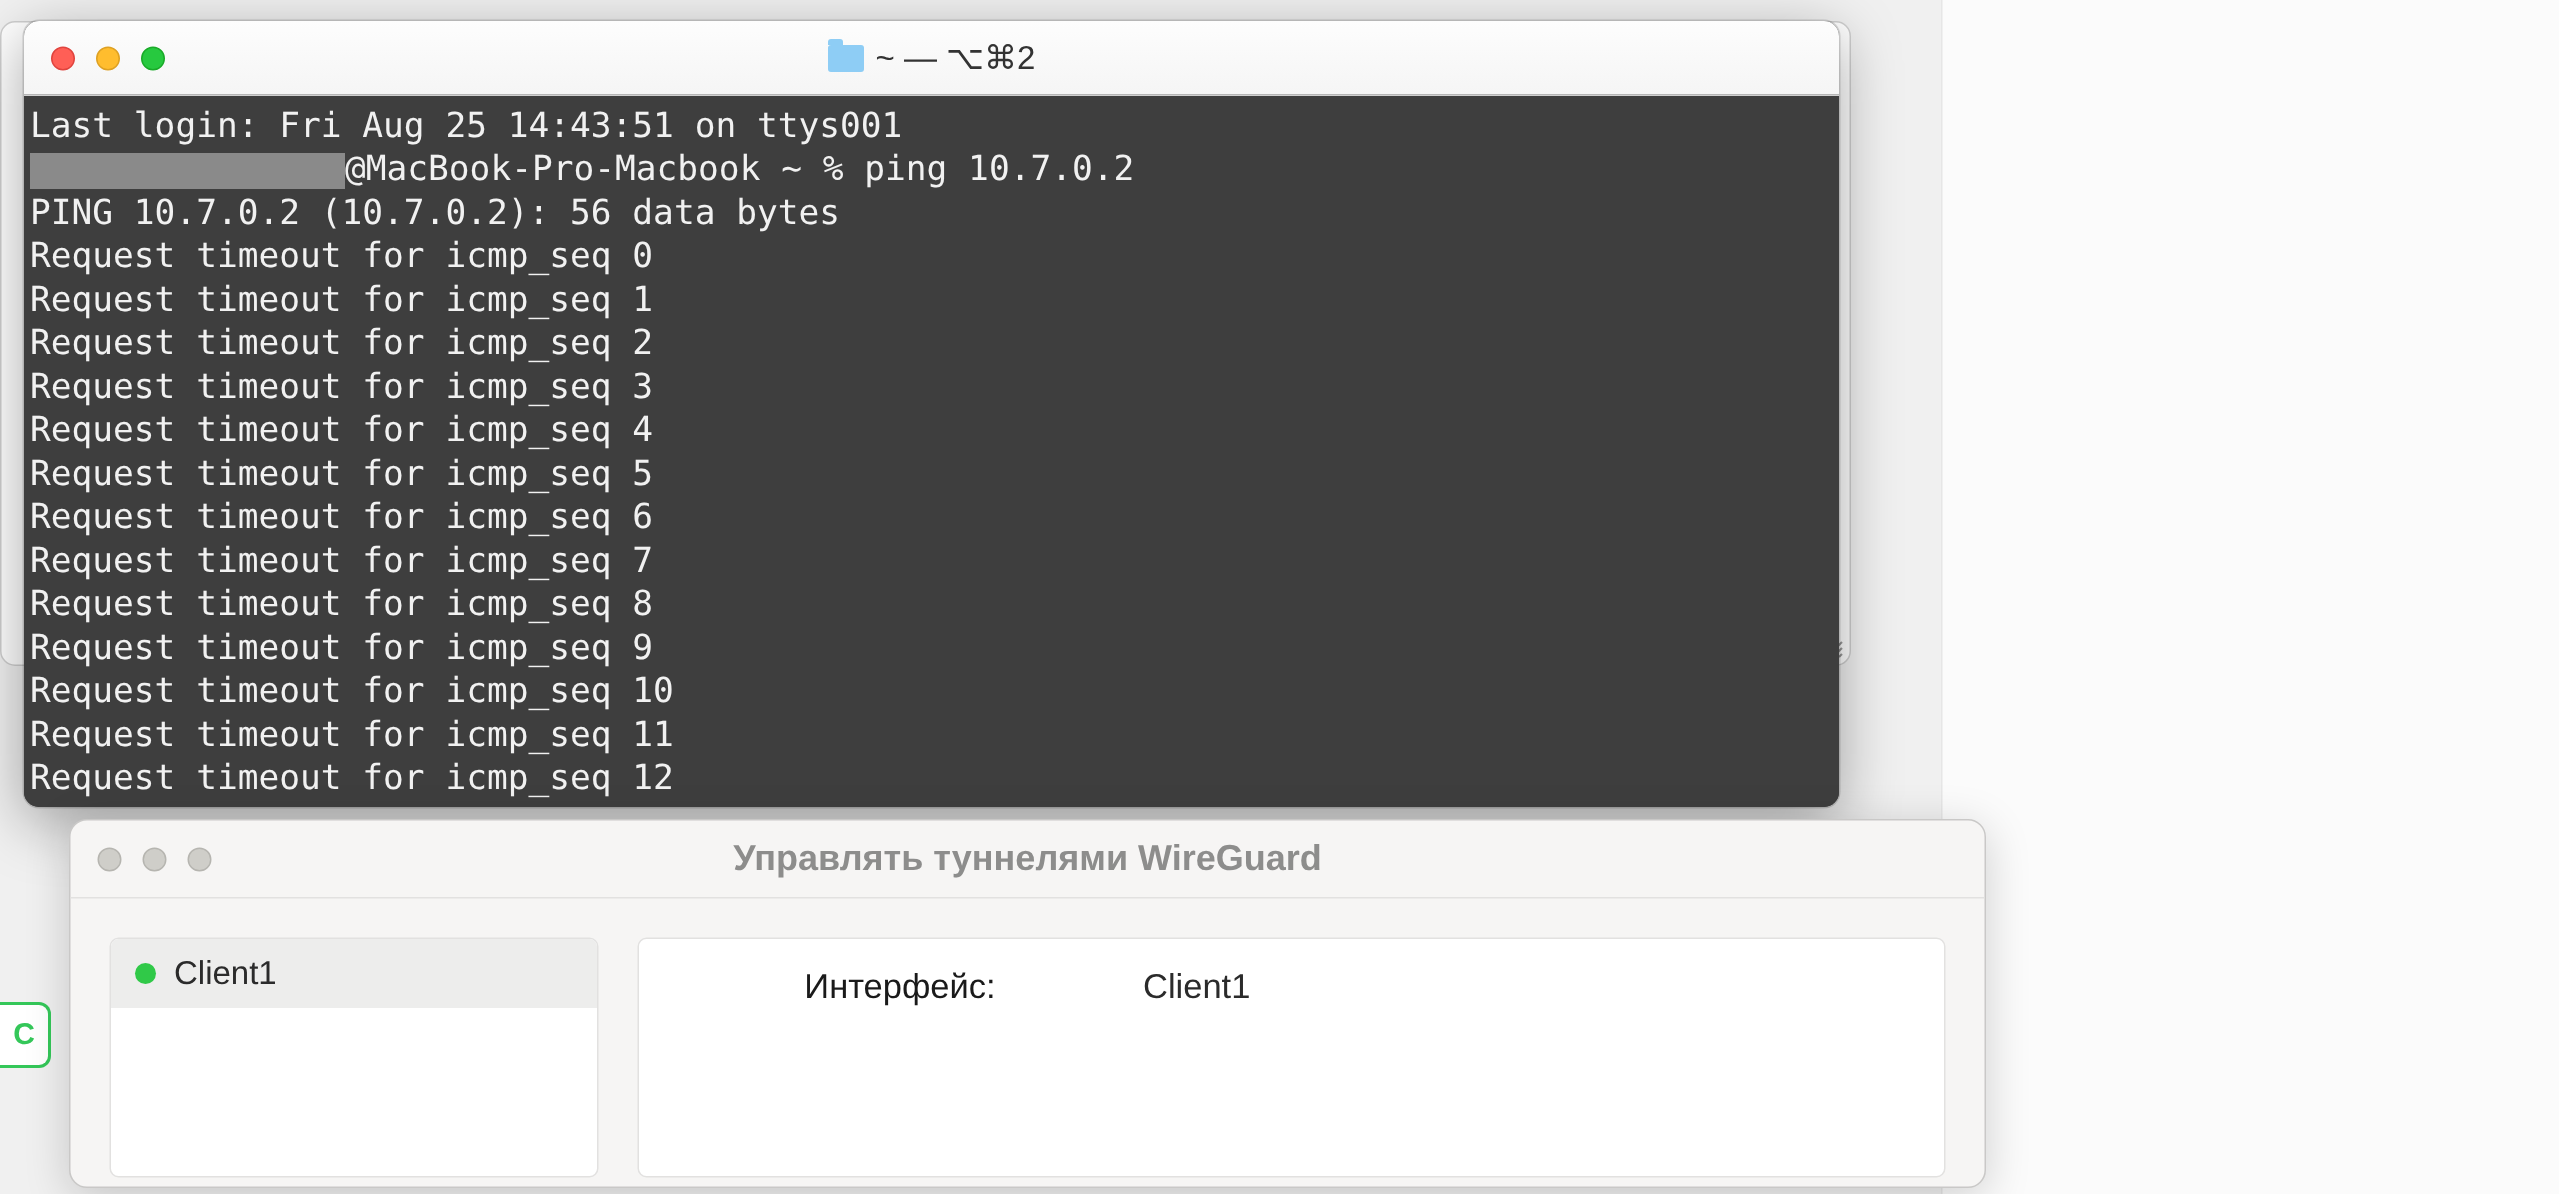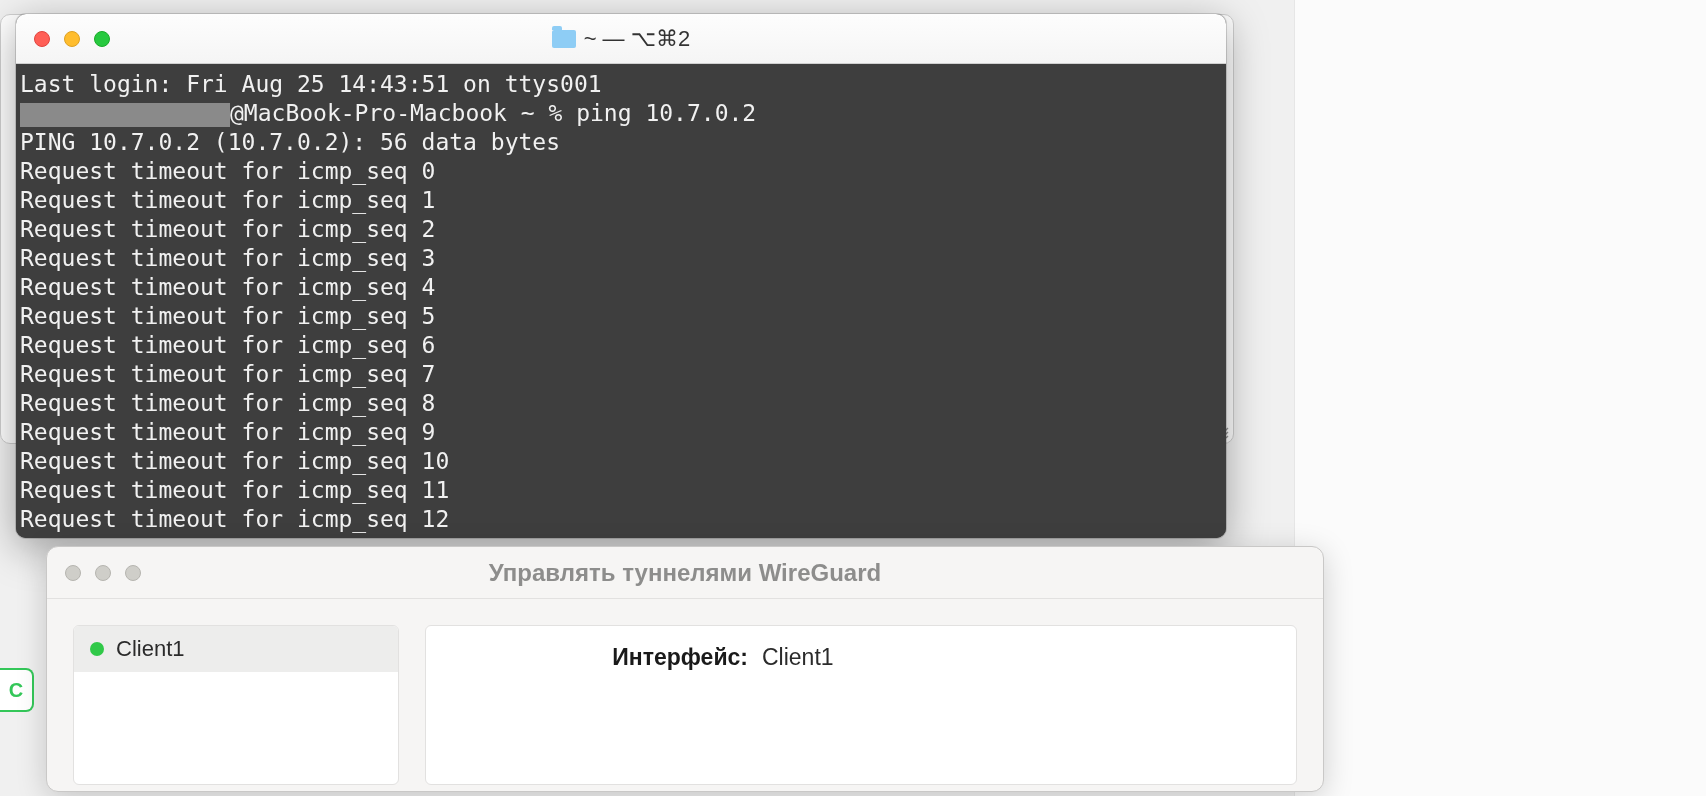--- a/index.html
+++ b/index.html
@@ -170,21 +170,21 @@
     align-items:center;
     margin-bottom:14px;
     font-size:23px;
   }
   .wg-label {
     width:310px;
     text-align:right;
     padding-right:14px;
     color:#1a1a1a;
   }
-  .wg-label.bold { font-weight:700; }
+  .wg-label.bold { font-weight:400;text-align:center; }
   .wg-value {
     color:#2b2b2b;
     display:flex;
     align-items:center;
     gap:10px;
   }
 
   
   .bg-scroll-handle {
     position:absolute;

